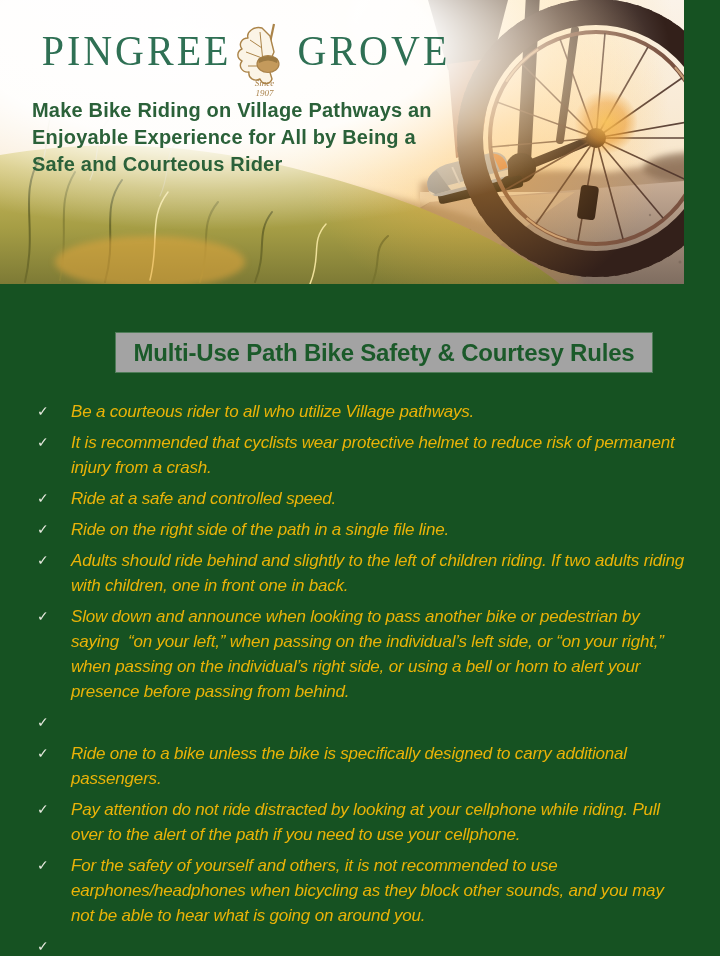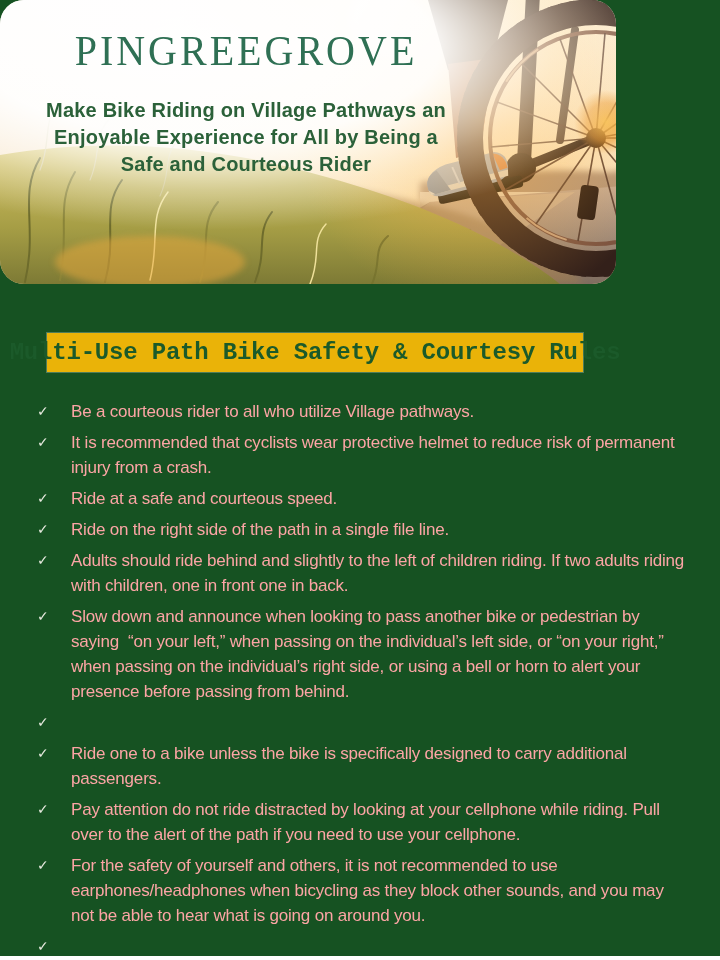--- a/index.html
+++ b/index.html
@@ -1,66 +1,65 @@
 <!DOCTYPE html>
 <html><head>
 <meta charset="utf-8">
 <style>
   html,body{margin:0;padding:0;background:#ffffff;}
   .page{
     position:relative;width:720px;height:960px;overflow:hidden;
     background:#165222;font-family:"Liberation Sans",sans-serif;
   }
   
-  .hero{position:absolute;top:0;left:0;width:616px;height:284px;overflow:hidden;border-radius:24px;}
+  .hero{position:absolute;top:0;left:0;width:684px;height:284px;overflow:hidden;}
   .hero svg{position:absolute;top:0;left:0;}
   .logo{
     position:absolute;top:22px;left:0;width:492px;
     display:flex;align-items:flex-start;justify-content:center;
     color:#2f7054;font-family:"Liberation Serif",serif;
   }
   .logo-word{
     font-size:40px;line-height:58px;letter-spacing:3px;font-weight:400;
     transform:scaleY(1.04);
   }
   .logo-emblem{width:62px;height:74px;margin:0 2px;position:relative;flex:0 0 62px;}
   .logo-since{
     position:absolute;bottom:-2px;left:0;width:100%;text-align:center;
     font-size:9px;line-height:10px;color:#a9824a;font-style:italic;
     font-family:"Liberation Serif",serif;
   }
   .tagline{
     position:absolute;top:97px;left:32px;width:428px;
-    text-align:center;font-weight:bold;font-size:20px;line-height:27px;
+    font-weight:bold;font-size:20px;line-height:27px;
     color:#2b6139;letter-spacing:0.2px;
   }
   
   .rules-section{
     position:absolute;top:284px;left:0;right:0;bottom:4px;
     background:#165222;
   }
   .title-box{
-    margin:49px auto 0 47px;width:536px;height:39px;
-    background:#eab308;display:flex;align-items:center;justify-content:center;
+    margin:49px auto 0 116px;width:536px;height:39px;
+    background:#a3a3a3;display:flex;align-items:center;justify-content:center;
     box-shadow:0 0 0 1px rgba(255,255,255,0.25);
-    font-family:Liberation Mono, monospace;
   }
   .title-box span{
     font-size:24px;font-weight:bold;color:#1b5a2a;letter-spacing:-0.2px;
     white-space:nowrap;
   }
   .rule-list{padding:27px 28px 0 37px;}
   .rule-item{display:flex;margin-bottom:6px;}
   .check{
     flex:0 0 34px;width:34px;font-size:14px;line-height:25px;
     color:#e7eadf;
   }
   .rule-text{
-    font-size:17px;line-height:25px;color:#fca5a5;letter-spacing:-0.2px;
-    white-space:pre-wrap;max-width:620px;
+    font-size:17px;line-height:25px;color:#eab308;letter-spacing:-0.2px;
+    white-space:pre-wrap;max-width:620px;font-style:italic;
   }
   .bottom-strip{
     position:absolute;left:0;right:0;bottom:0;height:4px;background:#ffffff;
   }
 </style>
 </head>
 <body>
 
 <div class="page">
 
@@ -196,20 +195,36 @@
         <rect x="-8" y="48" width="18" height="34" rx="4" fill="#241611" transform="rotate(8)"></rect>
       </g>
 
       <circle cx="480" cy="120" r="190" fill="url(#orangeGlow)"></circle>
 
       <rect x="0" y="0" width="720" height="284" fill="url(#whiteFade)"></rect>
     </svg>
 
     <div class="logo">
       <span class="logo-word">PINGREE</span>
+      <span class="logo-emblem">
+        <svg width="62" height="74" viewBox="0 0 62 74" aria-hidden="true">
+          <g fill="none" stroke="#ab8449" stroke-width="1.4" stroke-linejoin="round">
+            <path d="M40,2 L34,30" stroke-width="2.2"></path>
+            <path d="M28,6 C20,4 12,10 14,16 C8,16 4,22 8,27 C3,29 2,36 8,39 C4,44 8,51 15,50 C14,56 20,60 26,57 C28,63 36,63 38,57 L34,44 L40,30 L36,14 Z" fill="#fbf4e6"></path>
+            <path d="M26,10 L30,50" stroke-width="1"></path>
+            <path d="M16,18 L28,26 M12,30 L28,36 M14,44 L29,44" stroke-width="1"></path>
+          </g>
+          <g>
+            <ellipse cx="34" cy="42" rx="11" ry="8.5" fill="#c49a5c" stroke="#a9824a" stroke-width="1.2"></ellipse>
+            <path d="M24,37 Q34,31 44,37 L43,41 Q34,36 25,41 Z" fill="#9c7a43"></path>
+          </g>
+        </svg>
+        <span class="logo-since" style="white-space:pre-line;">Since
+1907</span>
+      </span>
       <span class="logo-word">GROVE</span>
     </div>
 
     <div class="tagline">Make Bike Riding on Village Pathways an Enjoyable Experience for All by Being a Safe and Courteous Rider</div>
   </div>
 
   <div class="rules-section">
     <div class="title-box">
       <span>Multi-Use Path Bike Safety &amp; Courtesy Rules</span>
     </div>
@@ -221,21 +236,21 @@
           <span class="rule-text">Be a courteous rider to all who utilize Village pathways.</span>
         </div>
 
         <div class="rule-item">
           <span class="check">✓</span>
           <span class="rule-text">It is recommended that cyclists wear protective helmet to reduce risk of permanent injury from a crash.</span>
         </div>
 
         <div class="rule-item">
           <span class="check">✓</span>
-          <span class="rule-text">Ride at a safe and courteous speed.</span>
+          <span class="rule-text">Ride at a safe and controlled speed.</span>
         </div>
 
         <div class="rule-item">
           <span class="check">✓</span>
           <span class="rule-text">Ride on the right side of the path in a single file line.</span>
         </div>
 
         <div class="rule-item">
           <span class="check">✓</span>
           <span class="rule-text">Adults should ride behind and slightly to the left of children riding. If two adults riding with children, one in front one in back.</span>

